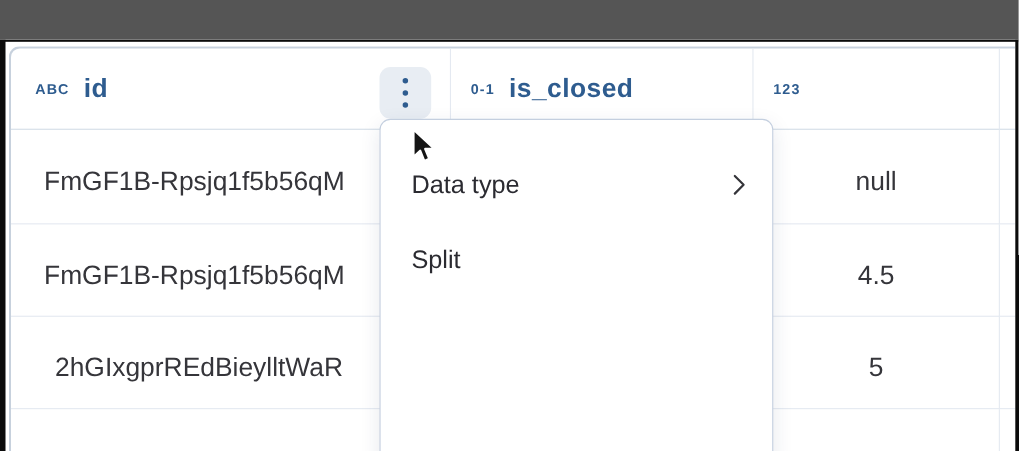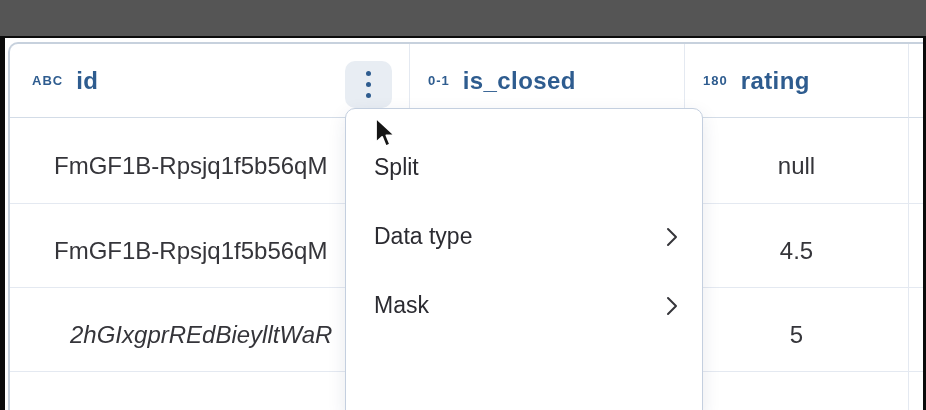--- a/index.html
+++ b/index.html
@@ -54,22 +54,22 @@
   .col-name{
     font-size:24px;font-weight:600;letter-spacing:0.4px;color:var(--accent);
   }
   .cell{
     display:flex;align-items:center;padding-top:10px;
     border-right:1px solid var(--grid_border);
     border-bottom:1px solid var(--grid_border);
     font-size:24px;color:var(--cell_text);
     white-space:nowrap;overflow:hidden;
   }
-  .cell.id{justify-content:flex-start;padding-left:44px;}
-  .cell.id.indent-sm{padding-left:60px;font-style:italic;}
+  .cell.id{justify-content:flex-start;padding-left:30px;}
+  .cell.id.indent-sm{padding-left:40px;}
   .cell.center{justify-content:center;}
 
   
   .kebab-btn{
     position:absolute;left:345px;top:25px;width:47px;height:47px;
     background:var(--kebab_bg);border-radius:10px;
     display:flex;flex-direction:column;align-items:center;justify-content:center;
     gap:6px;z-index:2;cursor:pointer;
   }
   .kebab-btn .dot{width:5px;height:5px;border-radius:50%;background:var(--accent);}
@@ -98,22 +98,21 @@
 
     <div class="hcell first">
       <span class="type-badge">ABC</span>
       <span class="col-name">id</span>
     </div>
     <div class="hcell">
       <span class="type-badge">0-1</span>
       <span class="col-name">is_closed</span>
     </div>
     <div class="hcell">
-      <span class="type-badge">180</span>
-      <span class="col-name">rating</span>
+      <span class="type-badge">123</span>
     </div>
     <div class="hcell"></div>
 
     <div class="cell id">FmGF1B-Rpsjq1f5b56qM</div>
     <div class="cell center"></div>
     <div class="cell center">null</div>
     <div class="cell"></div>
 
     <div class="cell id">FmGF1B-Rpsjq1f5b56qM</div>
     <div class="cell center"></div>
@@ -131,37 +130,29 @@
   </div>
 
   <div class="kebab-btn">
     <span class="dot"></span>
     <span class="dot"></span>
     <span class="dot"></span>
   </div>
 
   <div class="menu">
     <div class="menu-item">
-      <span>Split</span>
-    </div>
-    <div class="menu-item">
       <span>Data type</span>
       <span class="chev">
         <svg width="12" height="20" viewBox="0 0 12 20">
             <polyline points="2,2 10,10 2,18" fill="none" stroke="#35353a" stroke-width="2" stroke-linecap="round" stroke-linejoin="round"></polyline>
           </svg>
       </span>
     </div>
     <div class="menu-item">
-      <span>Mask</span>
-      <span class="chev">
-        <svg width="12" height="20" viewBox="0 0 12 20">
-            <polyline points="2,2 10,10 2,18" fill="none" stroke="#35353a" stroke-width="2" stroke-linecap="round" stroke-linejoin="round"></polyline>
-          </svg>
-      </span>
+      <span>Split</span>
     </div>
   </div>
 
   <div class="cursor">
     <svg width="22" height="32" viewBox="0 0 22 32">
       <path d="M2 1 L2 25.5 L8.1 19.9 L11.8 29.2 L16.1 27.3 L12.4 18.3 L20.4 18.1 Z" fill="#151515" stroke="#ffffff" stroke-width="1.8" stroke-linejoin="round"></path>
     </svg>
   </div>
 
   <div class="frame top"></div>

